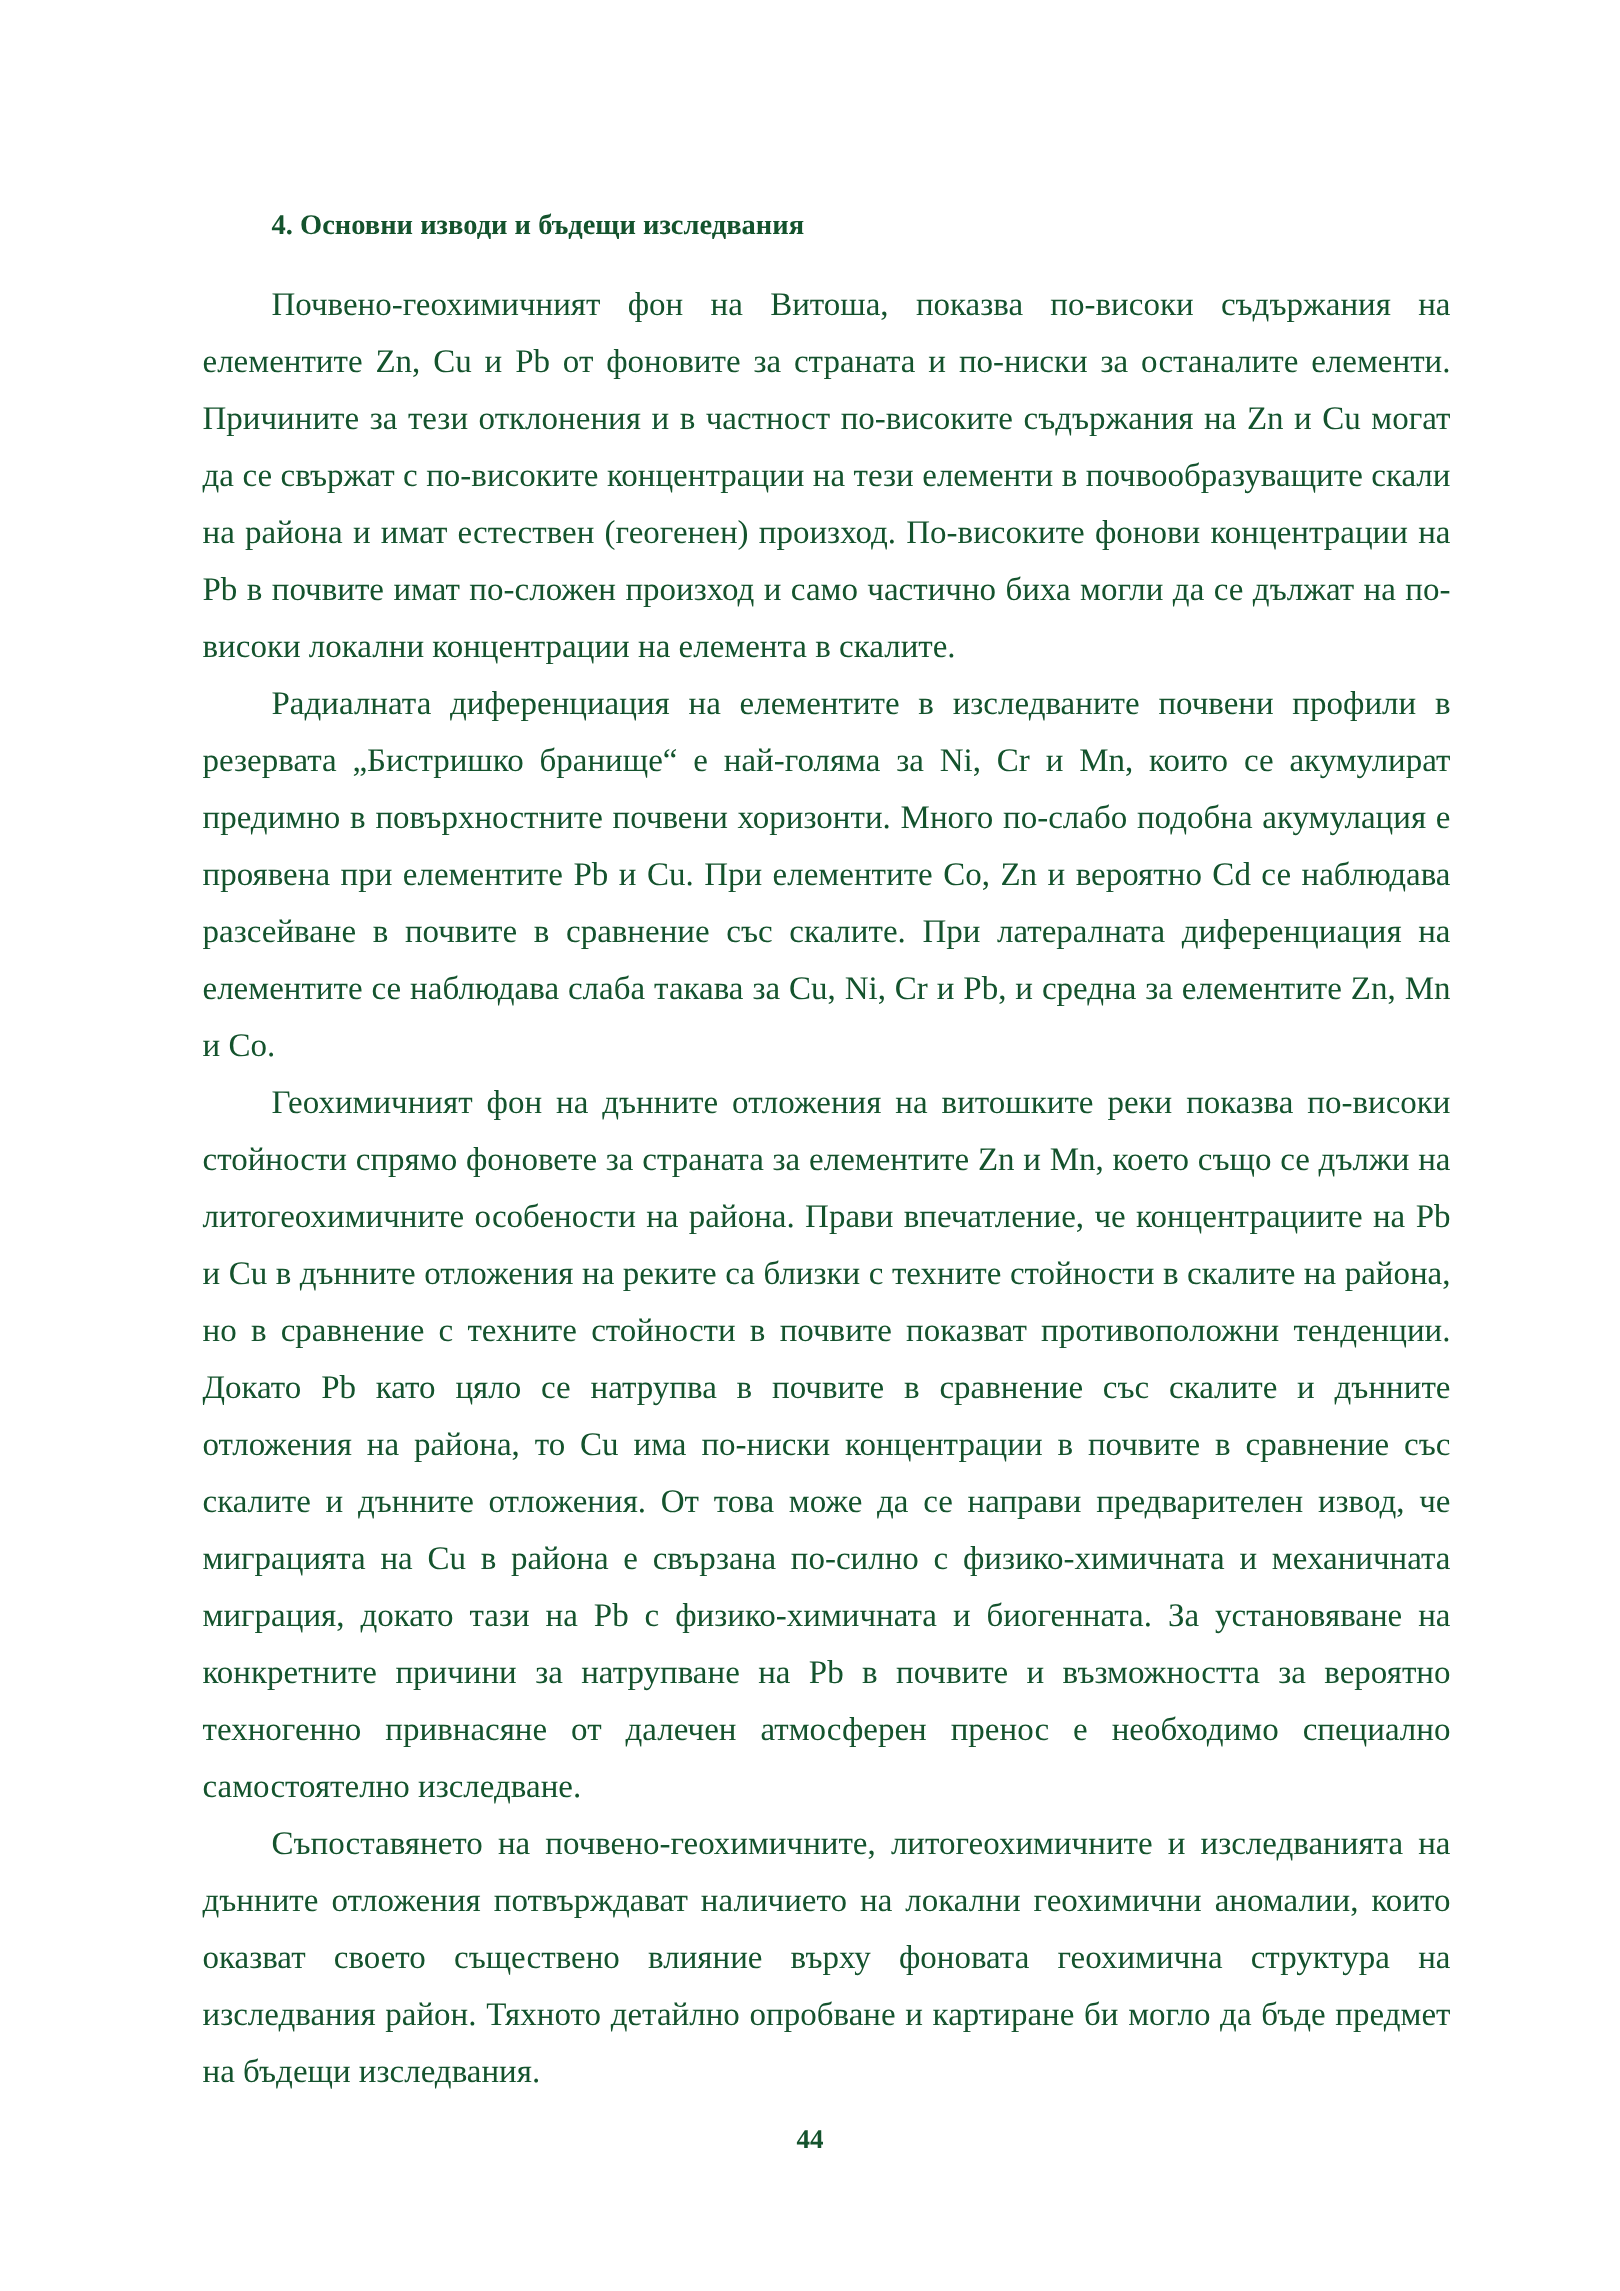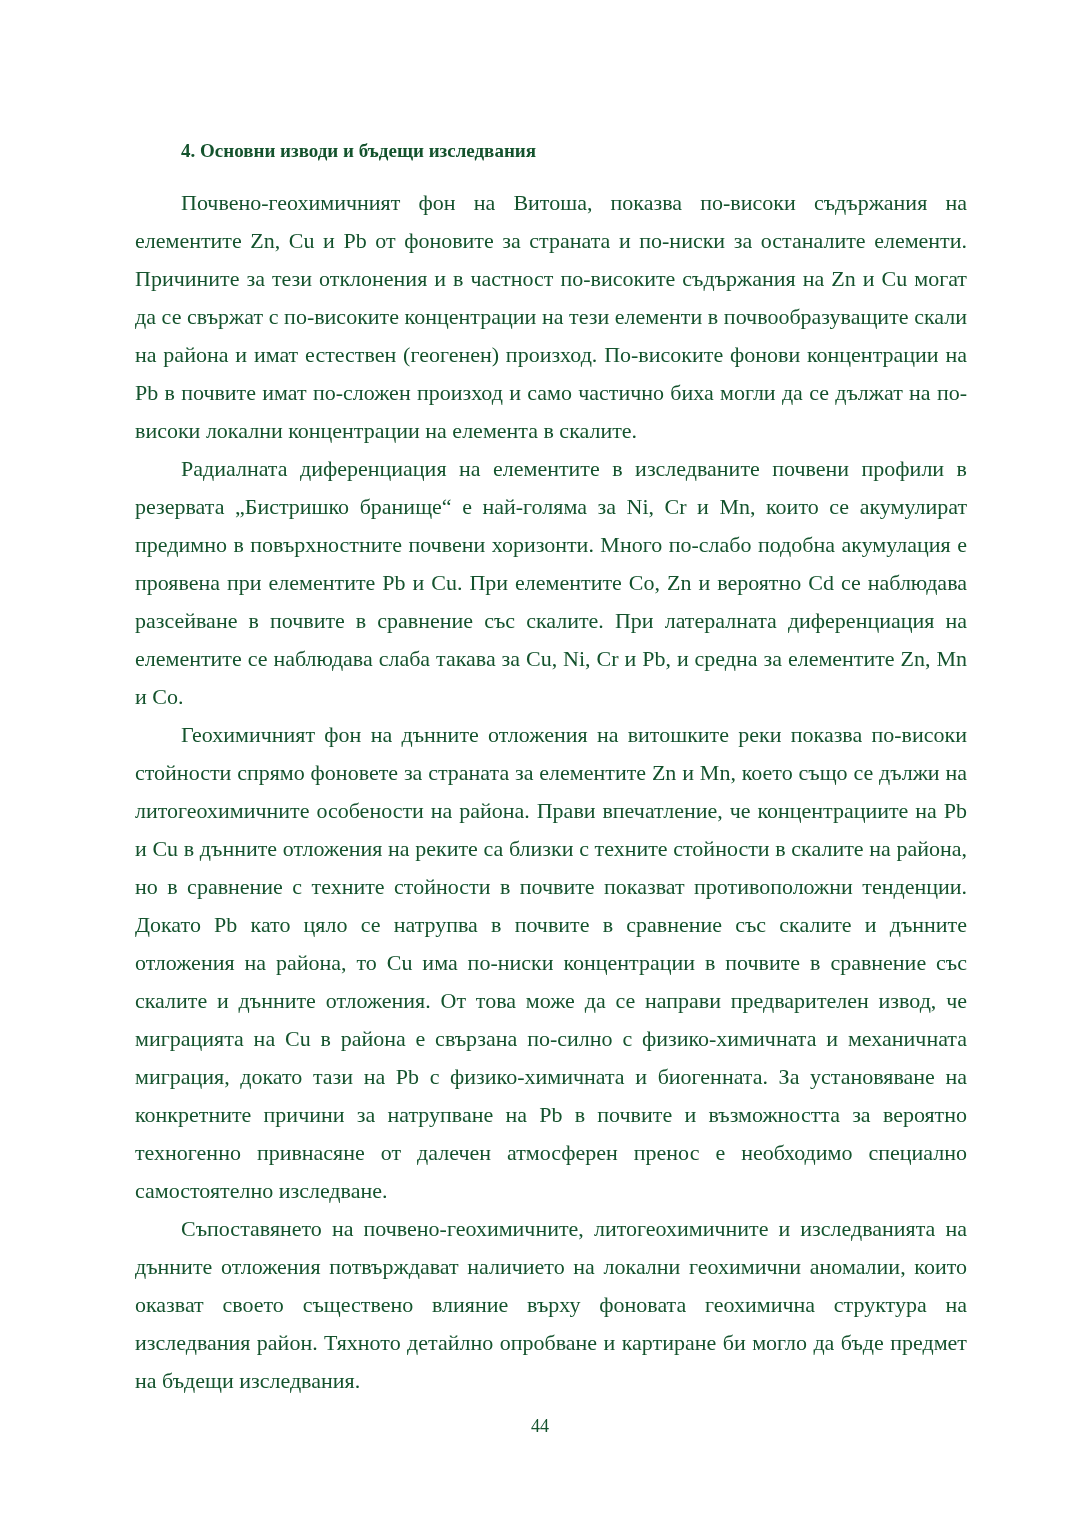--- a/index.html
+++ b/index.html
@@ -38,20 +38,21 @@
     margin: 0;
   }
   .page-number {
     position: absolute;
     top: 1410px;
     left: 0;
     width: 100%;
     text-align: center;
     font-size: 18px;
     line-height: 24px;
+    font-weight: bold;
   }
 </style>
 </head>
 <body>
 
 <div class="page">
   <div class="content">
     <h2 class="heading">4. Основни изводи и бъдещи изследвания</h2>
     <p class="para">Почвено-геохимичният фон на Витоша, показва по-високи съдържания на елементите Zn, Cu и Pb от фоновите за страната и по-ниски за останалите елементи. Причините за тези отклонения и в частност по-високите съдържания на Zn и Cu могат да се свържат с по-високите концентрации на тези елементи в почвообразуващите скали на района и имат естествен (геогенен) произход. По-високите фонови концентрации на Pb в почвите имат по-сложен произход и само частично биха могли да се дължат на по-високи локални концентрации на елемента в скалите.</p>
     <p class="para">Радиалната диференциация на елементите в изследваните почвени профили в резервата „Бистришко бранище“ е най-голяма за Ni, Cr и Mn, които се акумулират предимно в повърхностните почвени хоризонти. Много по-слабо подобна акумулация е проявена при елементите Pb и Cu. При елементите Co, Zn и вероятно Cd се наблюдава разсейване в почвите в сравнение със скалите. При латералната диференциация на елементите се наблюдава слаба такава за Cu, Ni, Cr и Pb, и средна за елементите Zn, Mn и Co.</p>

